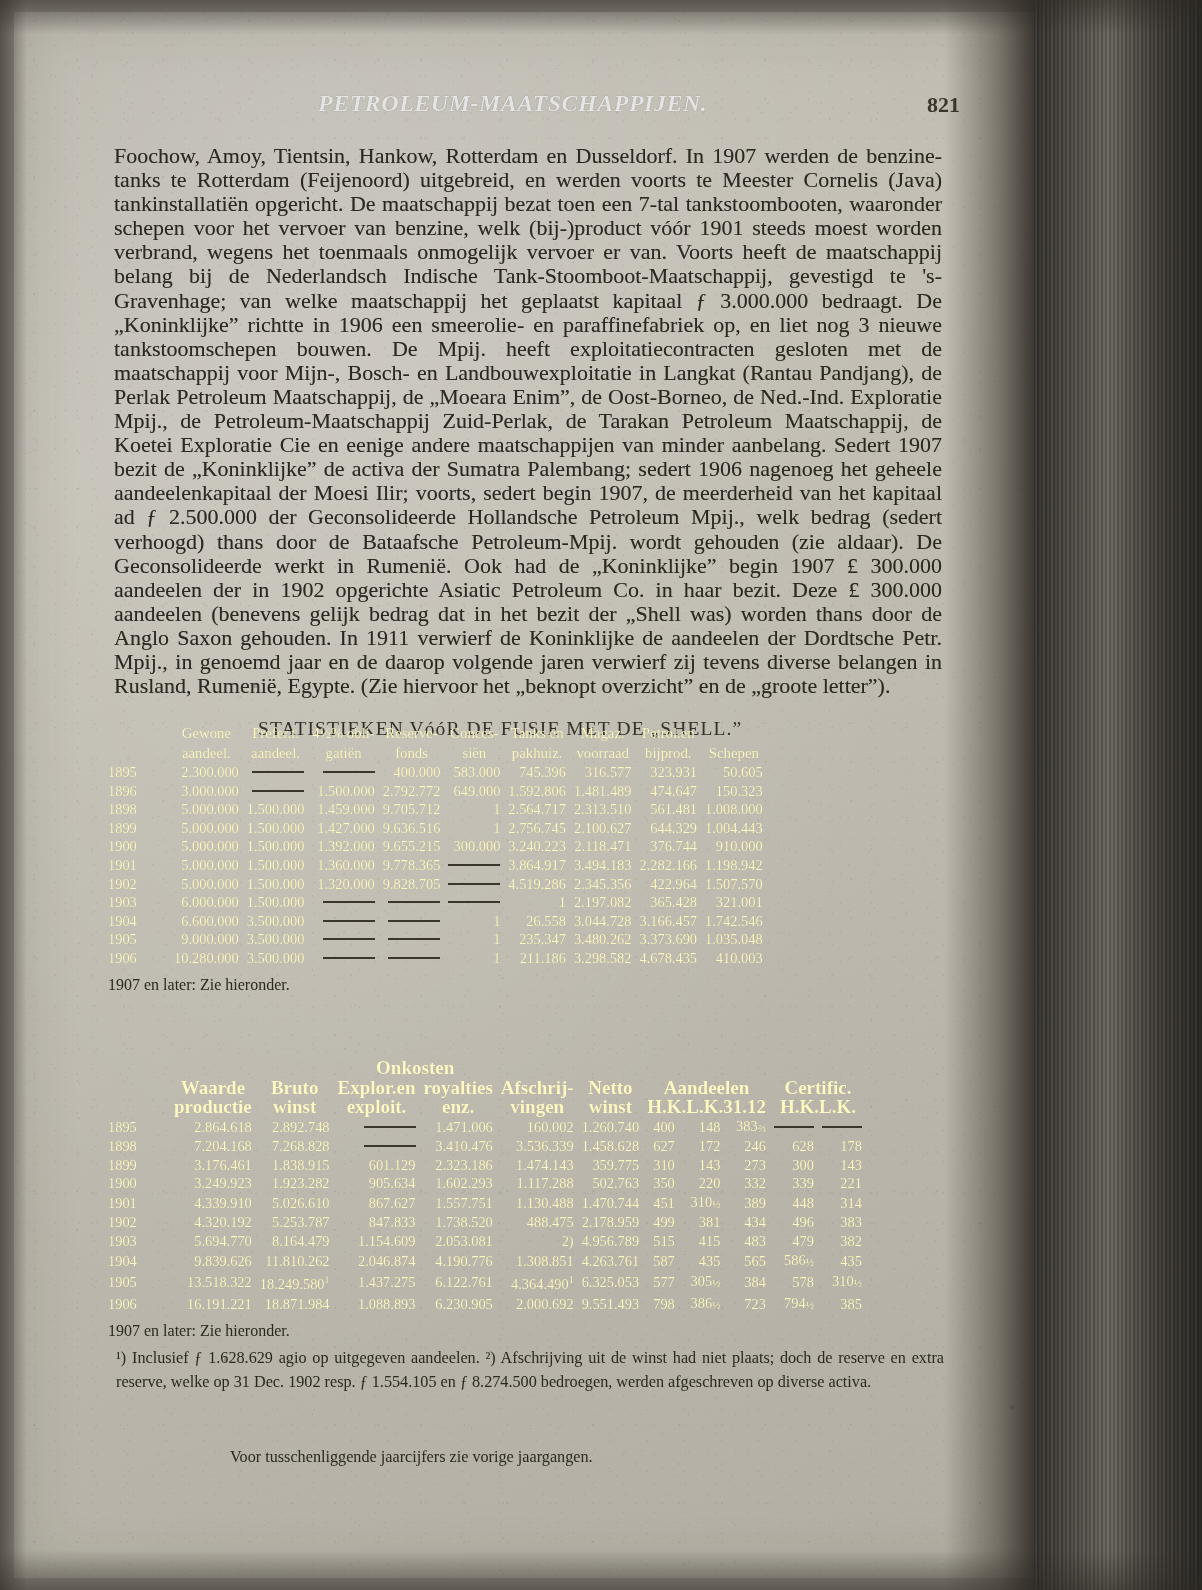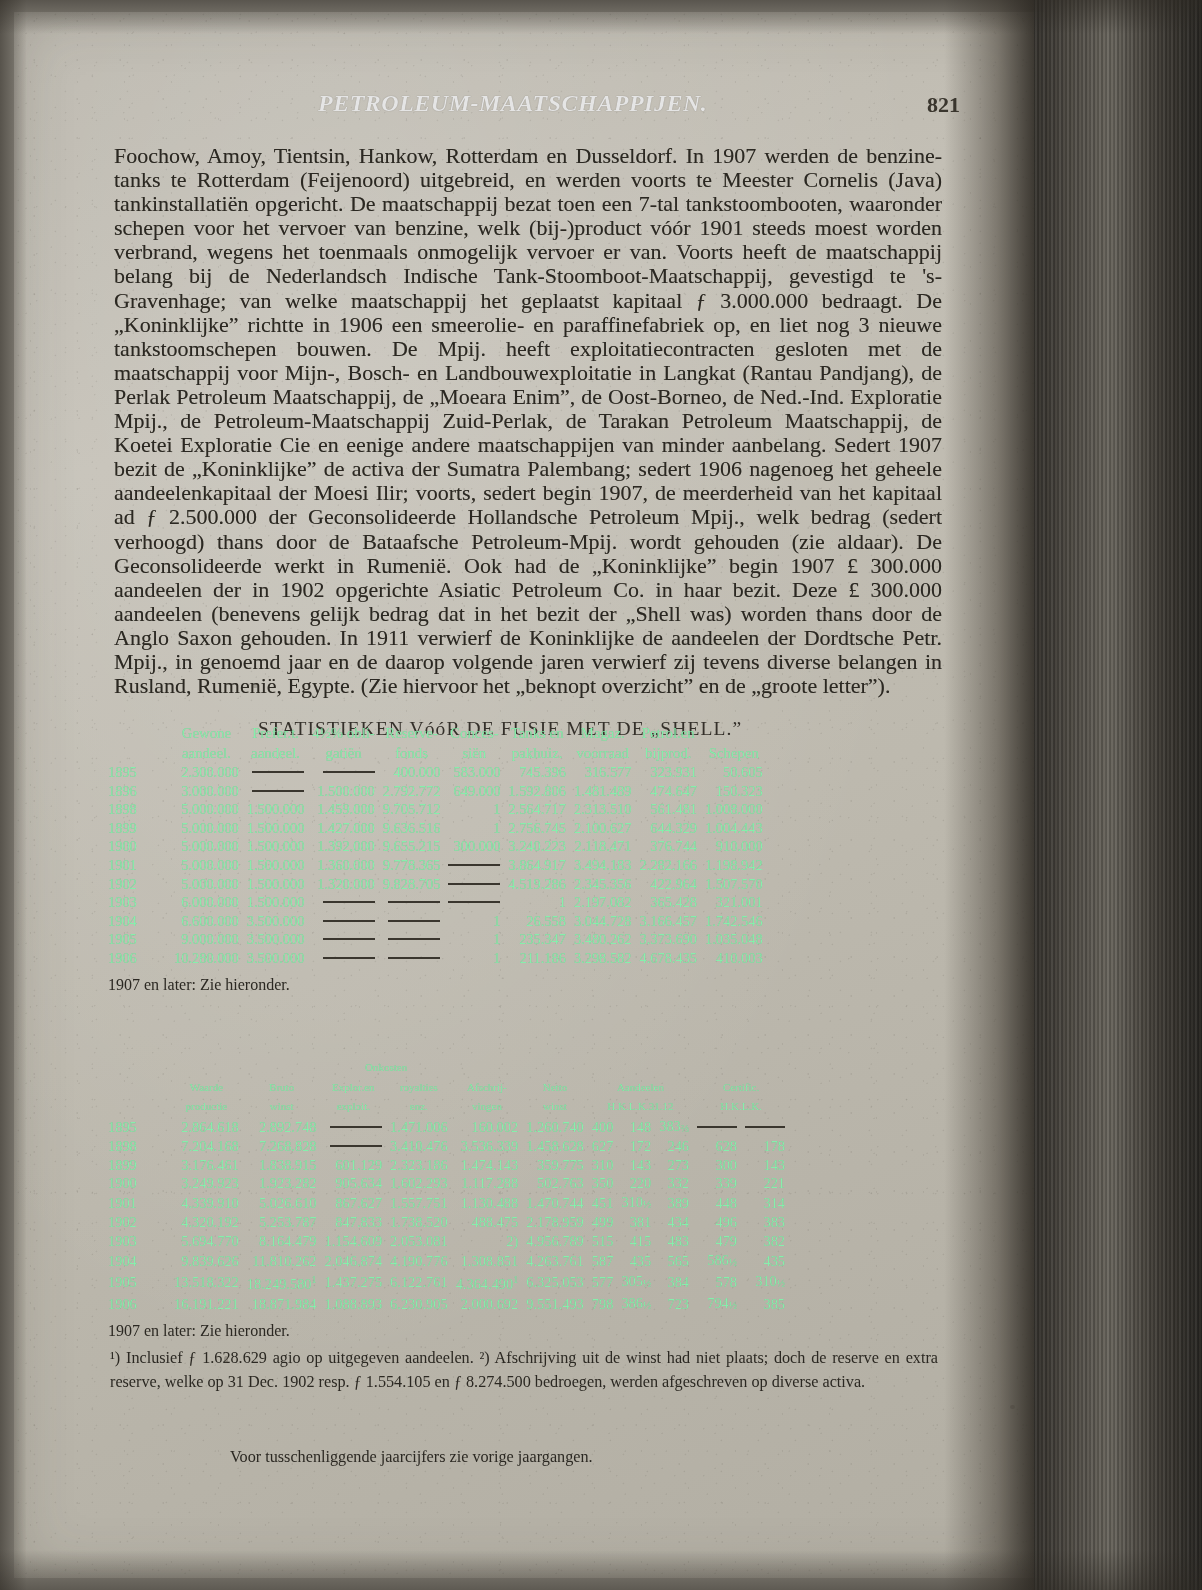--- a/index.html
+++ b/index.html
@@ -85,21 +85,21 @@
   }
 
   .sec-title{
     position:absolute;left:258px;top:718px;
     font-size:19.5px;letter-spacing:1.1px;color:#34302a;
   }
 
   
   table.stat{
     position:absolute;border-collapse:collapse;
-    font-size:14.4px;color:#86efac;
+    font-size:14.4px;color:#fef9c3;
     text-shadow:0 0 .5px rgba(95,90,80,.45);
   }
   table.stat td, table.stat th{
     padding:0 4px;white-space:nowrap;font-weight:400;
     line-height:18.6px;
   }
   table.stat thead th{
     font-weight:400;text-align:center;vertical-align:bottom;
     line-height:19.5px;
   }
@@ -110,33 +110,33 @@
     vertical-align:4px;
   }
   .dash.short{width:40px;}
   .sup{font-size:10px;vertical-align:super;}
   .frac{font-size:11px;vertical-align:-1px;}
 
   #table1{left:104px;top:724px;}
   #table1 thead th{font-size:14.8px;}
 
   #table2{left:104px;top:1058px;}
-  #table2 thead th{font-size:11px;}
+  #table2 thead th{font-size:19px;font-weight:bold;}
   .onkosten-head{
     text-align:center;font-size:14.8px;
   }
 
   .note-later{
     position:absolute;font-size:16px;color:#2b2822;text-align:right;
   }
   #note1{left:108px;top:976px;}
   #note2{left:108px;top:1322px;}
 
   .footnotes{
-    position:absolute;left:110px;top:1346px;width:828px;
+    position:absolute;left:116px;top:1346px;width:828px;
     font-size:16.2px;line-height:24px;text-align:justify;color:#2b2822;
   }
   .closing{
     position:absolute;left:230px;top:1448px;width:600px;
     font-size:16.2px;color:#2b2822;
   }
 
   
   .speck{position:absolute;background:#4d4840;opacity:.5;border-radius:50%;}
 </style>

